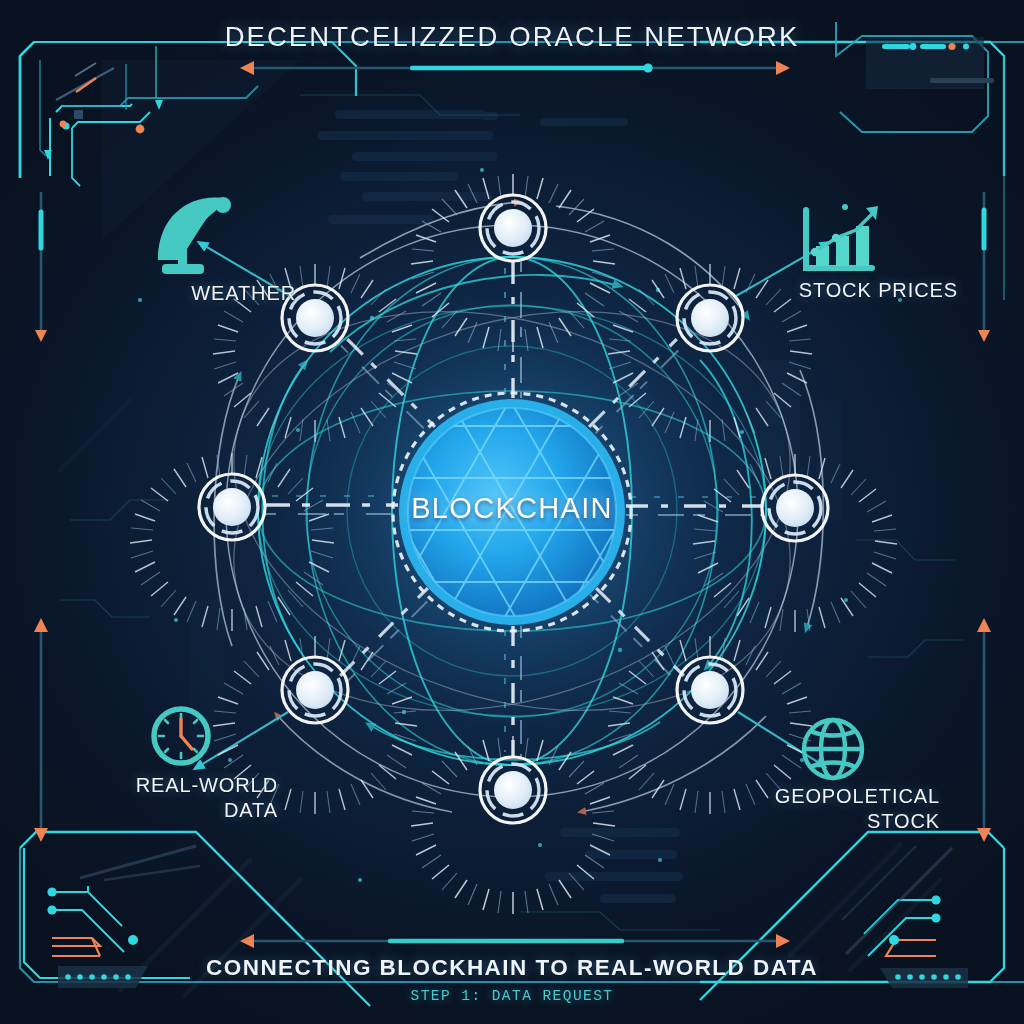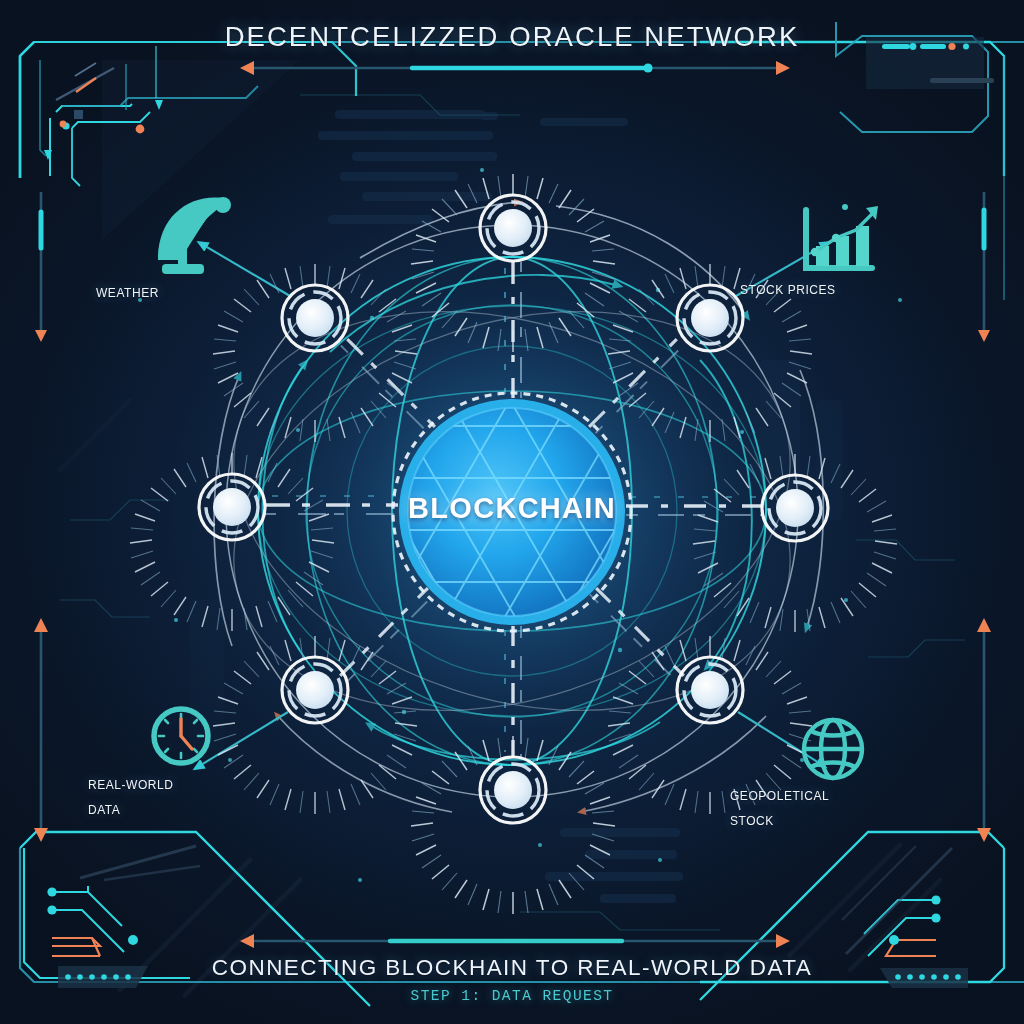--- a/index.html
+++ b/index.html
@@ -42,52 +42,52 @@
     left: 0; right: 0;
     font-size: 27.5px;
     font-weight: 400;
     letter-spacing: 0.075em;
     text-shadow: 0 0 14px rgba(120,200,255,0.42), 0 1px 2px rgba(0,0,0,0.6);
   }
   #caption-text {
     top: 955px;
     left: 0; right: 0;
     font-size: 22.5px;
-    font-weight: 400;
+    font-weight: 700;
     letter-spacing: 0.065em;
     text-shadow: 0 0 12px rgba(120,200,255,0.35), 0 1px 2px rgba(0,0,0,0.6);
   }
   #step-text {
     top: 988px;
     left: 0; right: 0;
     font-size: 14.5px;
     color: #49c8cf;
     letter-spacing: 0.1em;
     text-shadow: 0 0 10px rgba(60,200,210,0.55);
     font-family: Liberation Mono, monospace;
   }
   #core-label {
     position: absolute;
     left: 404px;
     top: 492px;
     width: 216px;
     text-align: center;
     font-size: 29px;
-    font-weight: 700;
+    font-weight: 400;
     color: #ffffff;
     letter-spacing: 0.045em;
     text-shadow: 0 0 16px rgba(255,255,255,0.55), 0 2px 4px rgba(0,40,90,0.65);
     user-select: none;
   }
   .node-label {
     position: absolute;
-    font-size: 12px;
+    font-size: 20px;
     line-height: 25px;
     color: #f0f5fb;
-    text-align: left;
+    text-align: right;
     white-space: pre-line;
     letter-spacing: 0.045em;
     text-shadow: 0 0 11px rgba(130,200,255,0.4), 0 1px 2px rgba(0,0,0,0.65);
     user-select: none;
   }
   #label-weather   { left:  96px; top: 281px; width: 200px; }
   #label-stock     { left: 740px; top: 278px; width: 218px; }
   #label-realworld { left:  88px; top: 773px; width: 190px; }
   #label-geo       { left: 730px; top: 784px; width: 210px; }
 </style>

